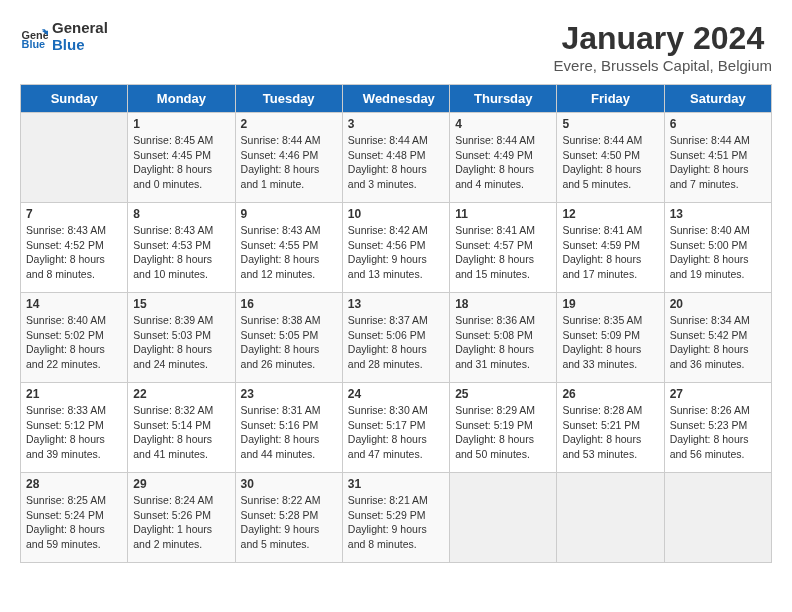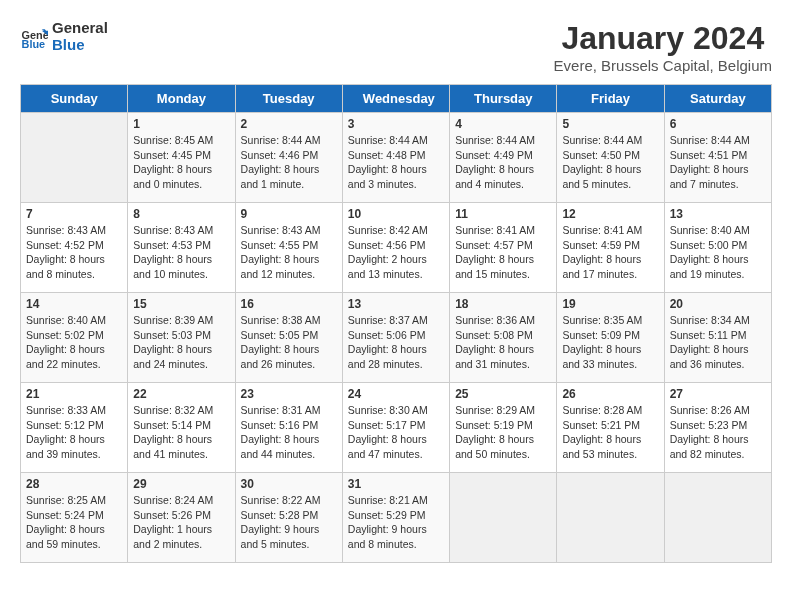--- a/index.html
+++ b/index.html
@@ -185,21 +185,21 @@
           <div>Sunrise: 8:43 AM</div>
           <div>Sunset: 4:55 PM</div>
           <div>Daylight: 8 hours and 12 minutes.</div>
         </div>
         </td>
         <td>
           <div class="day-number">10</div>
         <div class="cell-content">
           <div>Sunrise: 8:42 AM</div>
           <div>Sunset: 4:56 PM</div>
-          <div>Daylight: 2 hours and 13 minutes.</div>
+          <div>Daylight: 9 hours and 13 minutes.</div>
         </div>
         </td>
         <td>
           <div class="day-number">11</div>
         <div class="cell-content">
           <div>Sunrise: 8:41 AM</div>
           <div>Sunset: 4:57 PM</div>
           <div>Daylight: 8 hours and 15 minutes.</div>
         </div>
         </td>
@@ -266,21 +266,21 @@
         <div class="cell-content">
           <div>Sunrise: 8:35 AM</div>
           <div>Sunset: 5:09 PM</div>
           <div>Daylight: 8 hours and 33 minutes.</div>
         </div>
         </td>
         <td>
           <div class="day-number">20</div>
         <div class="cell-content">
           <div>Sunrise: 8:34 AM</div>
-          <div>Sunset: 5:11 PM</div>
+          <div>Sunset: 5:42 PM</div>
           <div>Daylight: 8 hours and 36 minutes.</div>
         </div>
         </td>
       </tr>
       <tr>
         <td>
           <div class="day-number">21</div>
         <div class="cell-content">
           <div>Sunrise: 8:33 AM</div>
           <div>Sunset: 5:12 PM</div>
@@ -325,21 +325,21 @@
           <div>Sunrise: 8:28 AM</div>
           <div>Sunset: 5:21 PM</div>
           <div>Daylight: 8 hours and 53 minutes.</div>
         </div>
         </td>
         <td>
           <div class="day-number">27</div>
         <div class="cell-content">
           <div>Sunrise: 8:26 AM</div>
           <div>Sunset: 5:23 PM</div>
-          <div>Daylight: 8 hours and 82 minutes.</div>
+          <div>Daylight: 8 hours and 56 minutes.</div>
         </div>
         </td>
       </tr>
       <tr>
         <td>
           <div class="day-number">28</div>
         <div class="cell-content">
           <div>Sunrise: 8:25 AM</div>
           <div>Sunset: 5:24 PM</div>
           <div>Daylight: 8 hours and 59 minutes.</div>

